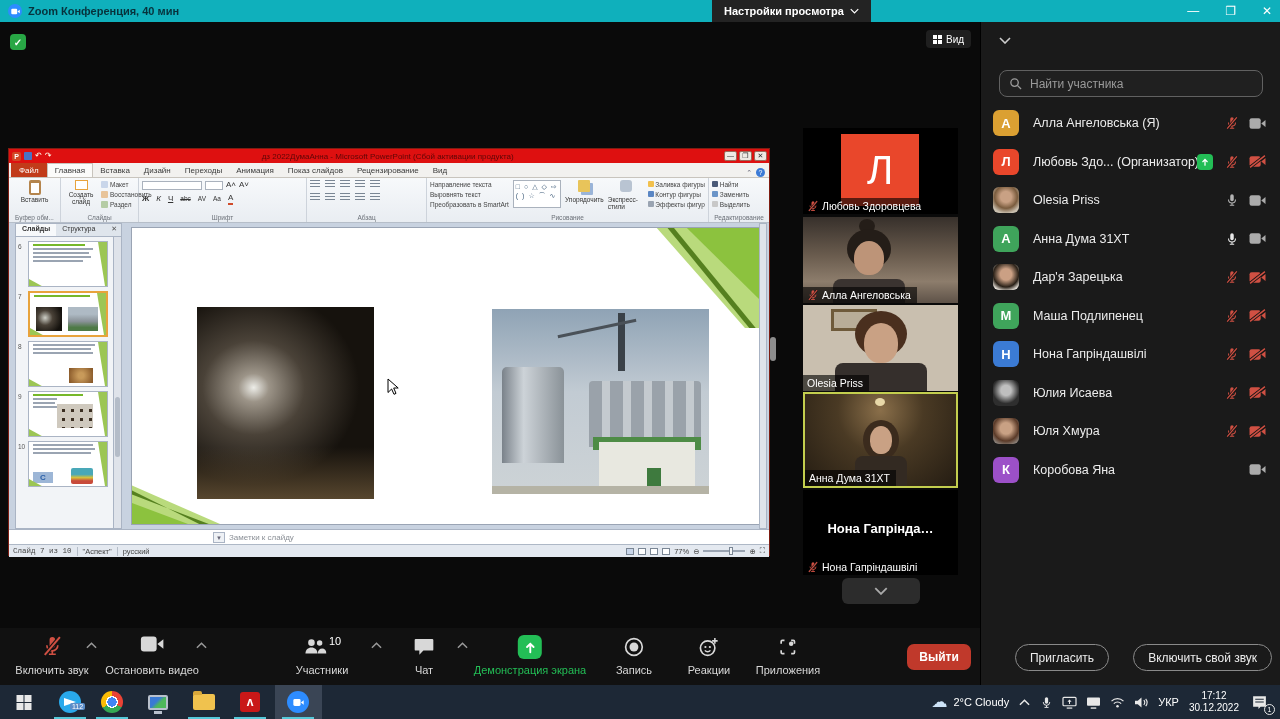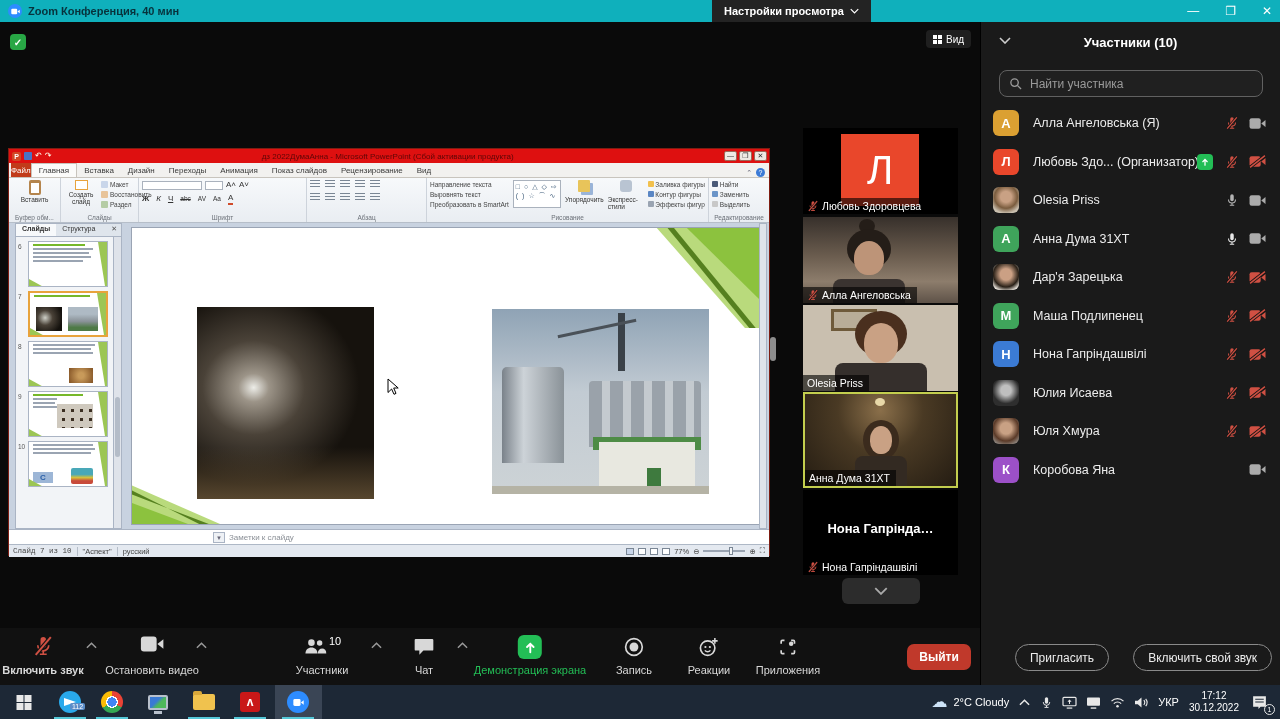--- a/index.html
+++ b/index.html
@@ -28,21 +28,21 @@
   .pp{position:absolute;left:8px;top:126px;width:762px;height:408px;border:1px solid #7e1d12;background:#c8d2e0;font-size:8px;}
   .pp-title{position:absolute;left:0;top:0;width:100%;height:14px;background:#de1010;display:flex;align-items:center;}
   .qat{display:flex;align-items:center;gap:3px;margin-left:3px;}
   .qat .plogo{width:9px;height:9px;background:#d24726;color:#fff;font-size:7px;font-weight:bold;display:flex;align-items:center;justify-content:center;border-radius:2px;}
   .qat .floppy{width:8px;height:8px;background:#4a72c4;border-radius:1px;}
   .qat .u{color:#ffe;font-size:8px;line-height:8px;}
   .pp-title-text{flex:1;text-align:center;color:#5e0606;font-size:8px;white-space:nowrap;overflow:hidden;}
   .pp-winbtns{display:flex;gap:2px;margin-right:2px;}
   .pp-winbtns b{width:13px;height:10px;background:#efe9e4;border:1px solid #9a6a5a;border-radius:2px;color:#333;font-size:7px;line-height:8px;text-align:center;font-weight:normal;}
   .pp-tabs{position:absolute;left:0;top:14px;width:100%;height:15px;background:#f2f1ef;border-bottom:1px solid #c8c4bd;display:flex;align-items:flex-end;}
-  .pp-filetab{height:14px;padding:0 0;background:#c13b1a;color:#fff;display:flex;align-items:center;font-size:8px;margin-left:2px;}
+  .pp-filetab{height:14px;padding:0 8px;background:#c13b1a;color:#fff;display:flex;align-items:center;font-size:8px;margin-left:2px;}
   .pp-tab{height:14px;padding:0 7px;color:#3a3a3a;display:flex;align-items:center;font-size:8px;}
   .pp-tab.active{background:#fbfbfa;border:1px solid #c8c4bd;border-bottom:none;}
   .pp-tabs-right{margin-left:auto;display:flex;align-items:center;gap:4px;margin-right:4px;}
   .help-ico{width:9px;height:9px;border-radius:50%;background:#3b7ad6;color:#fff;font-size:7px;display:flex;align-items:center;justify-content:center;}
   .pp-ribbon{position:absolute;left:0;top:29px;width:100%;height:45px;background:linear-gradient(#f7f9fb,#e9edf2);border-bottom:1px solid #b6bec9;display:flex;}
   .rb-group{position:relative;height:100%;border-right:1px solid #cdd3db;padding:2px 3px 9px 3px;}
   .rb-label{position:absolute;left:0;right:0;bottom:1px;text-align:center;font-size:6.5px;color:#6b7078;white-space:nowrap;}
   .rb-big{display:flex;flex-direction:column;align-items:center;gap:1px;font-size:6.5px;color:#333;}
   .clipboard{width:12px;height:15px;background:#b5854d;border-radius:2px;position:relative;}
   .clipboard:after{content:"";position:absolute;left:2px;top:3px;width:8px;height:10px;background:#fff;}
@@ -641,21 +641,21 @@
       </div>
       <div class="chev-btn">
           <svg width="14" height="8">
             <use href="#i-chev"></use>
           </svg>
         </div>
     </div>
   </div>
 
   <div class="ztb">
-    <div class="tb-item" style="left:43px;font-weight:bold;">
+    <div class="tb-item" style="left:52px;">
       <span class="micw muted iconrow">
           <svg class="ic-x" width="22" height="22" style="display:block;">
             <use href="#i-mic-x"></use>
           </svg>
         </span>
       <span class="lbl">Включить звук</span>
     </div>
     <svg class="tb-caret" style="left:86px;" width="11" height="7">
         <use href="#i-chev"></use>
       </svg>
@@ -725,21 +725,20 @@
         </span>
       <span class="lbl">Приложения</span>
     </div>
     <div class="leave-btn">Выйти</div>
   </div>
 
   <div class="panel">
     <svg class="panel-chev" width="12" height="7">
         <use href="#i-chev"></use>
       </svg>
-    <div class="panel-head">Участники (10)</div>
     <div class="searchbox">
       <svg width="13" height="13">
           <use href="#i-search"></use>
         </svg>
       <input type="text" placeholder="Найти участника" style="">
     </div>
     <div class="plist">
 
       <div class="prow">
         <span class="p-av" style="background:#dba032">

